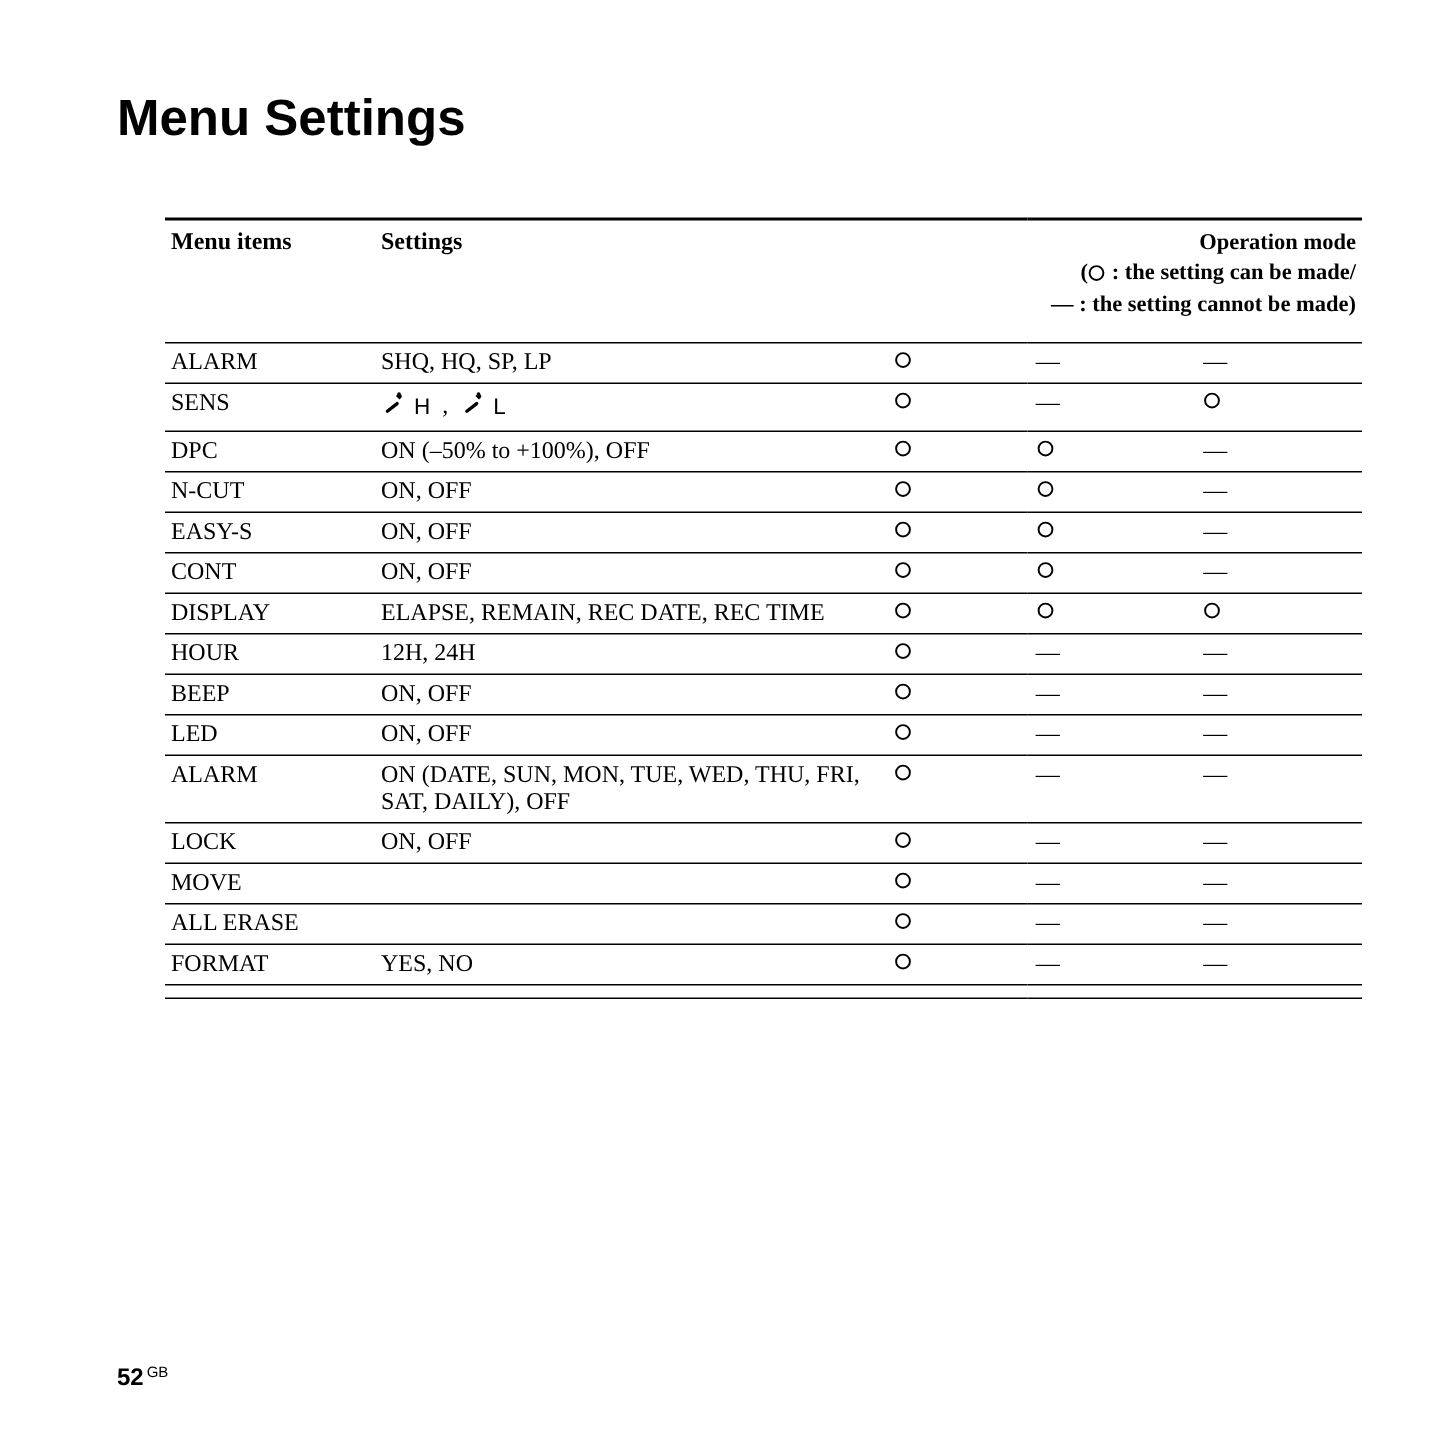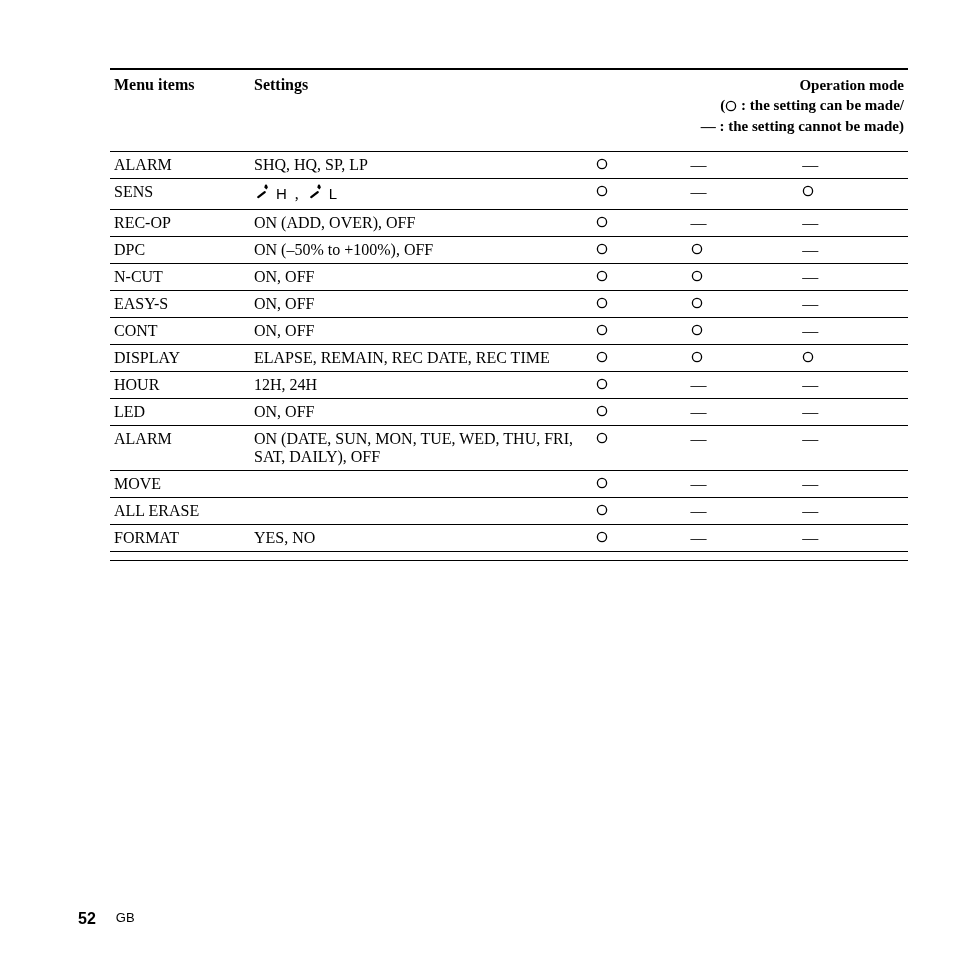--- a/index.html
+++ b/index.html
@@ -20,29 +20,30 @@
   .legend { font-size: 15px; font-weight: 700; }
   .legend .circ { display:inline-block; vertical-align:-2px; }
   .circ-svg { width: 12px; height: 12px; }
   .dash { letter-spacing: 0; }
   .mic-cell { display:flex; align-items:center; gap:4px; }
   .mic-svg { width:18px; height:18px; }
   .letter { font-family: Arial, Helvetica, sans-serif; font-size:15px; }
   .comma { margin: 0 4px; }
   .footer { position:absolute; left:78px; bottom:26px; font-family: Arial, Helvetica, sans-serif; }
   .footer .pg { font-weight:700; font-size:16px; }
-  .footer .gb { font-size:13px; vertical-align: top; margin-left:20px; }
+  .footer .gb { font-size:10px; vertical-align: top; margin-left:2px; }
   td.sym, th.sym { padding-left: 6px; }
   .subhead th { padding-top:6px; padding-bottom:6px; }
   .legend-line { line-height: 1.3; text-align: right; }
 </style>
 </head>
 <body>
 
 <div class="page">
+  <h1>Menu Settings</h1>
 
   <table>
     <tbody>
         <tr class="toprule">
           <td colspan="5"></td>
         </tr>
     <tr>
       <th class="col-menu">Menu items</th>
       <th class="col-settings">Settings</th>
       <th colspan="3" class="legend">
@@ -95,29 +96,20 @@
           </td>
           <td class="sym"><span><svg class="circ-svg" viewBox="0 0 12 12">
                 <circle cx="6" cy="6" r="4.6" fill="none" stroke="#000" stroke-width="1.3"></circle>
               </svg></span></td>
           <td class="sym"><span class="dash">—</span></td>
           <td class="sym"><span><svg class="circ-svg" viewBox="0 0 12 12">
                 <circle cx="6" cy="6" r="4.6" fill="none" stroke="#000" stroke-width="1.3"></circle>
               </svg></span></td>
         </tr>
         <tr class="thinrule">
-          <td>REC-OP</td>
-          <td><span>ON (ADD, OVER), OFF</span></td>
-          <td class="sym"><span><svg class="circ-svg" viewBox="0 0 12 12">
-                <circle cx="6" cy="6" r="4.6" fill="none" stroke="#000" stroke-width="1.3"></circle>
-              </svg></span></td>
-          <td class="sym"><span class="dash">—</span></td>
-          <td class="sym"><span class="dash">—</span></td>
-        </tr>
-        <tr class="thinrule">
           <td>DPC</td>
           <td><span>ON (–50% to +100%), OFF</span></td>
           <td class="sym"><span><svg class="circ-svg" viewBox="0 0 12 12">
                 <circle cx="6" cy="6" r="4.6" fill="none" stroke="#000" stroke-width="1.3"></circle>
               </svg></span></td>
           <td class="sym"><span><svg class="circ-svg" viewBox="0 0 12 12">
                 <circle cx="6" cy="6" r="4.6" fill="none" stroke="#000" stroke-width="1.3"></circle>
               </svg></span></td>
           <td class="sym"><span class="dash">—</span></td>
         </tr>
@@ -170,31 +162,49 @@
         <tr class="thinrule">
           <td>HOUR</td>
           <td><span>12H, 24H</span></td>
           <td class="sym"><span><svg class="circ-svg" viewBox="0 0 12 12">
                 <circle cx="6" cy="6" r="4.6" fill="none" stroke="#000" stroke-width="1.3"></circle>
               </svg></span></td>
           <td class="sym"><span class="dash">—</span></td>
           <td class="sym"><span class="dash">—</span></td>
         </tr>
         <tr class="thinrule">
+          <td>BEEP</td>
+          <td><span>ON, OFF</span></td>
+          <td class="sym"><span><svg class="circ-svg" viewBox="0 0 12 12">
+                <circle cx="6" cy="6" r="4.6" fill="none" stroke="#000" stroke-width="1.3"></circle>
+              </svg></span></td>
+          <td class="sym"><span class="dash">—</span></td>
+          <td class="sym"><span class="dash">—</span></td>
+        </tr>
+        <tr class="thinrule">
           <td>LED</td>
           <td><span>ON, OFF</span></td>
           <td class="sym"><span><svg class="circ-svg" viewBox="0 0 12 12">
                 <circle cx="6" cy="6" r="4.6" fill="none" stroke="#000" stroke-width="1.3"></circle>
               </svg></span></td>
           <td class="sym"><span class="dash">—</span></td>
           <td class="sym"><span class="dash">—</span></td>
         </tr>
         <tr class="thinrule">
           <td>ALARM</td>
           <td><span>ON (DATE, SUN, MON, TUE, WED, THU, FRI, SAT, DAILY), OFF</span></td>
+          <td class="sym"><span><svg class="circ-svg" viewBox="0 0 12 12">
+                <circle cx="6" cy="6" r="4.6" fill="none" stroke="#000" stroke-width="1.3"></circle>
+              </svg></span></td>
+          <td class="sym"><span class="dash">—</span></td>
+          <td class="sym"><span class="dash">—</span></td>
+        </tr>
+        <tr class="thinrule">
+          <td>LOCK</td>
+          <td><span>ON, OFF</span></td>
           <td class="sym"><span><svg class="circ-svg" viewBox="0 0 12 12">
                 <circle cx="6" cy="6" r="4.6" fill="none" stroke="#000" stroke-width="1.3"></circle>
               </svg></span></td>
           <td class="sym"><span class="dash">—</span></td>
           <td class="sym"><span class="dash">—</span></td>
         </tr>
         <tr class="thinrule">
           <td>MOVE</td>
           <td><span></span></td>
           <td class="sym"><span><svg class="circ-svg" viewBox="0 0 12 12">

